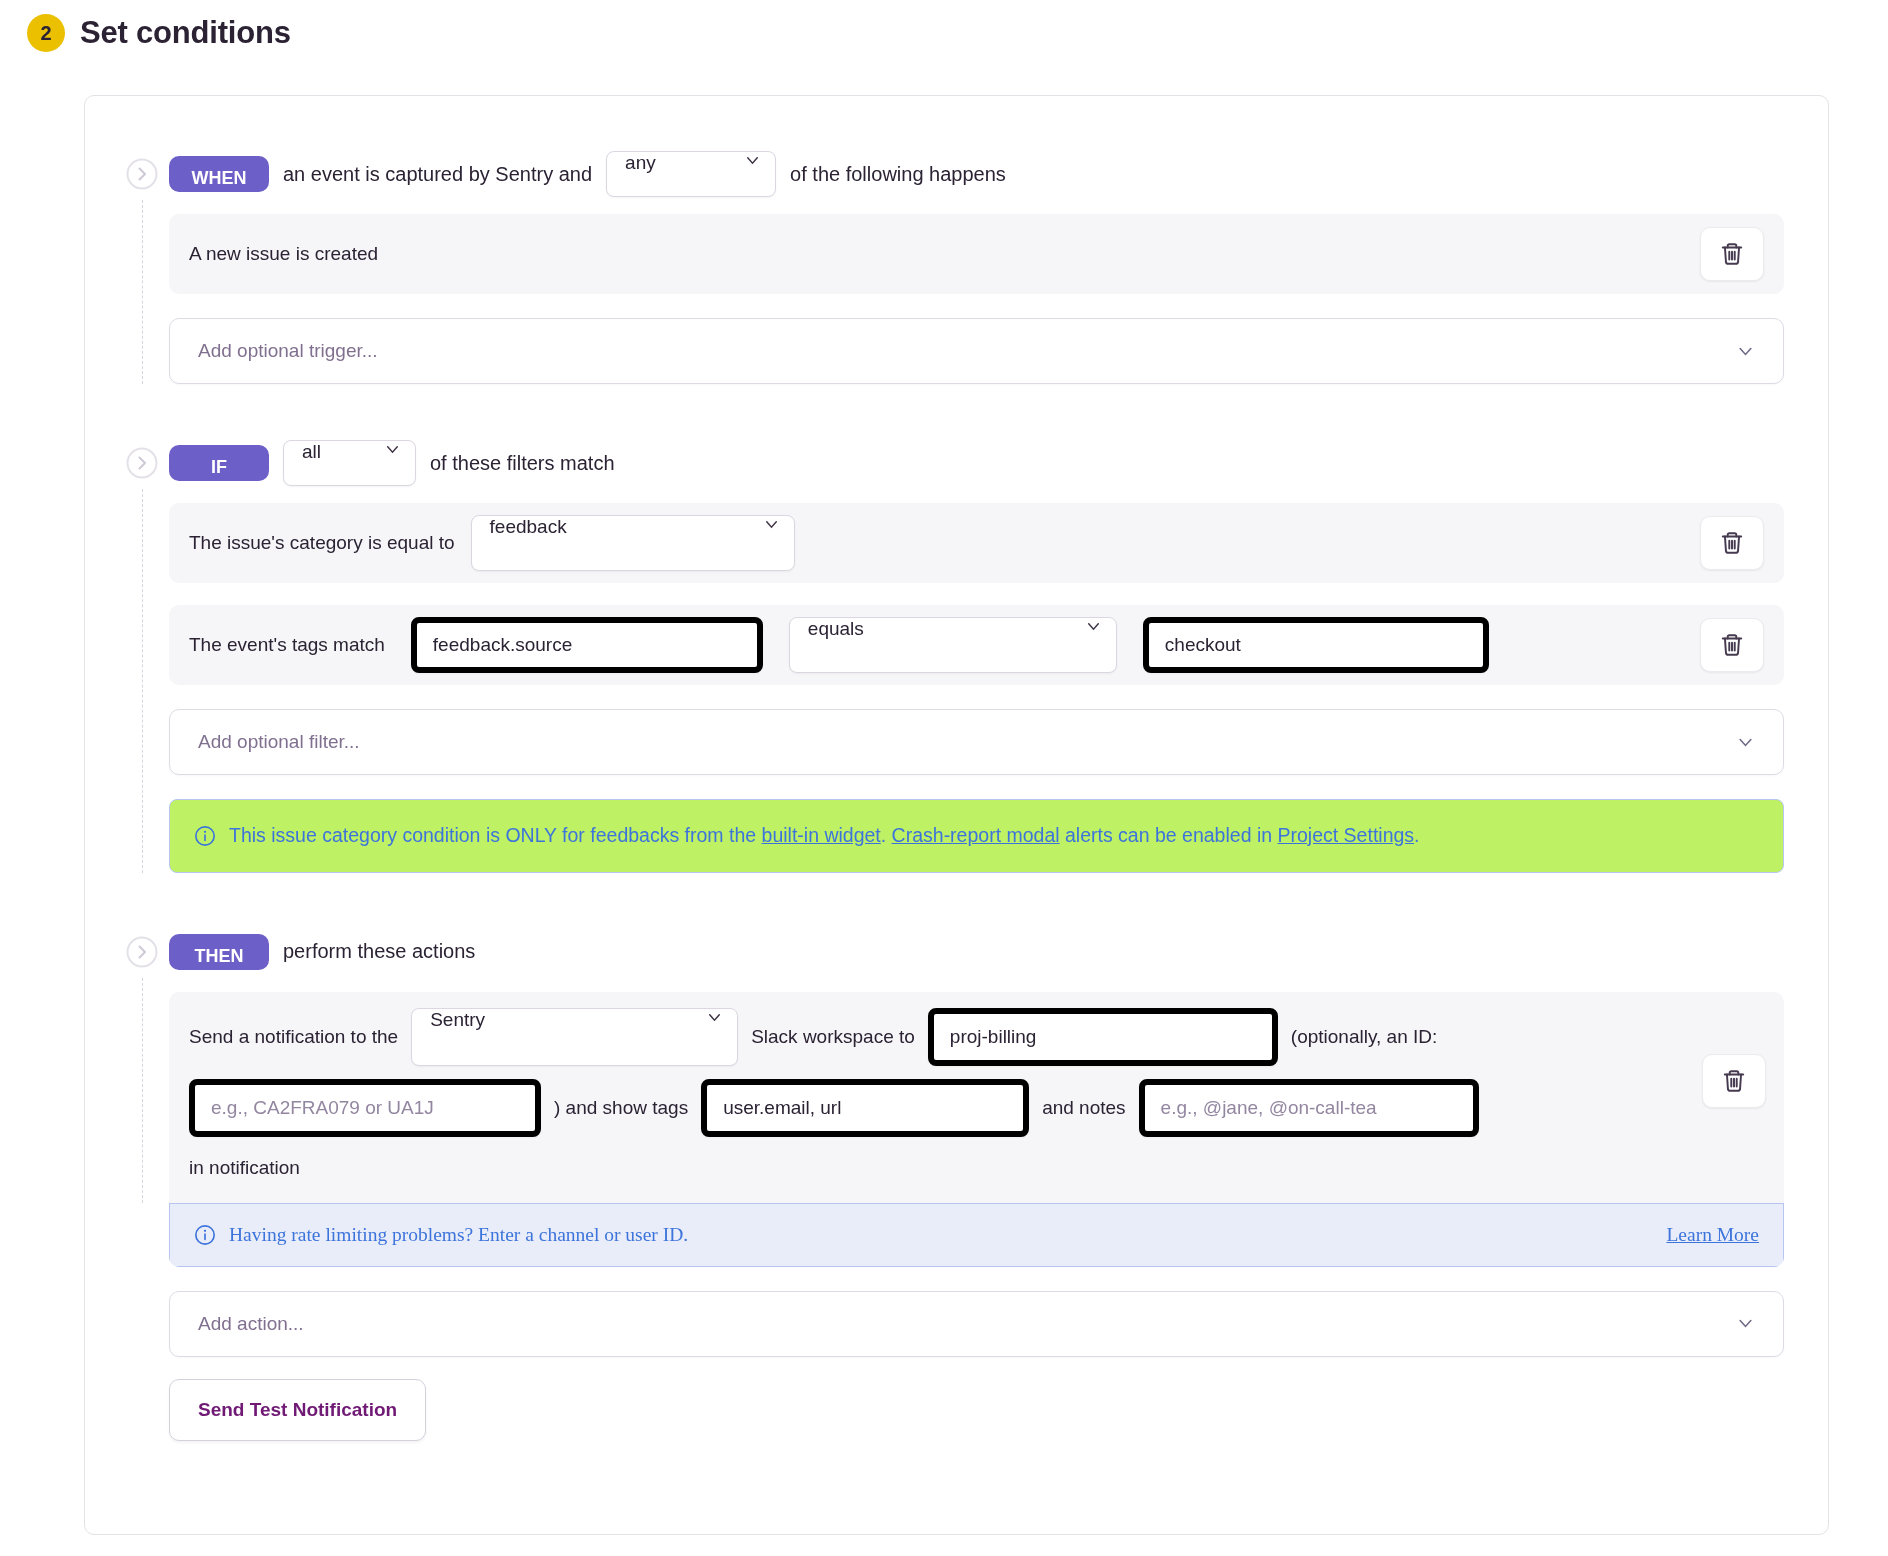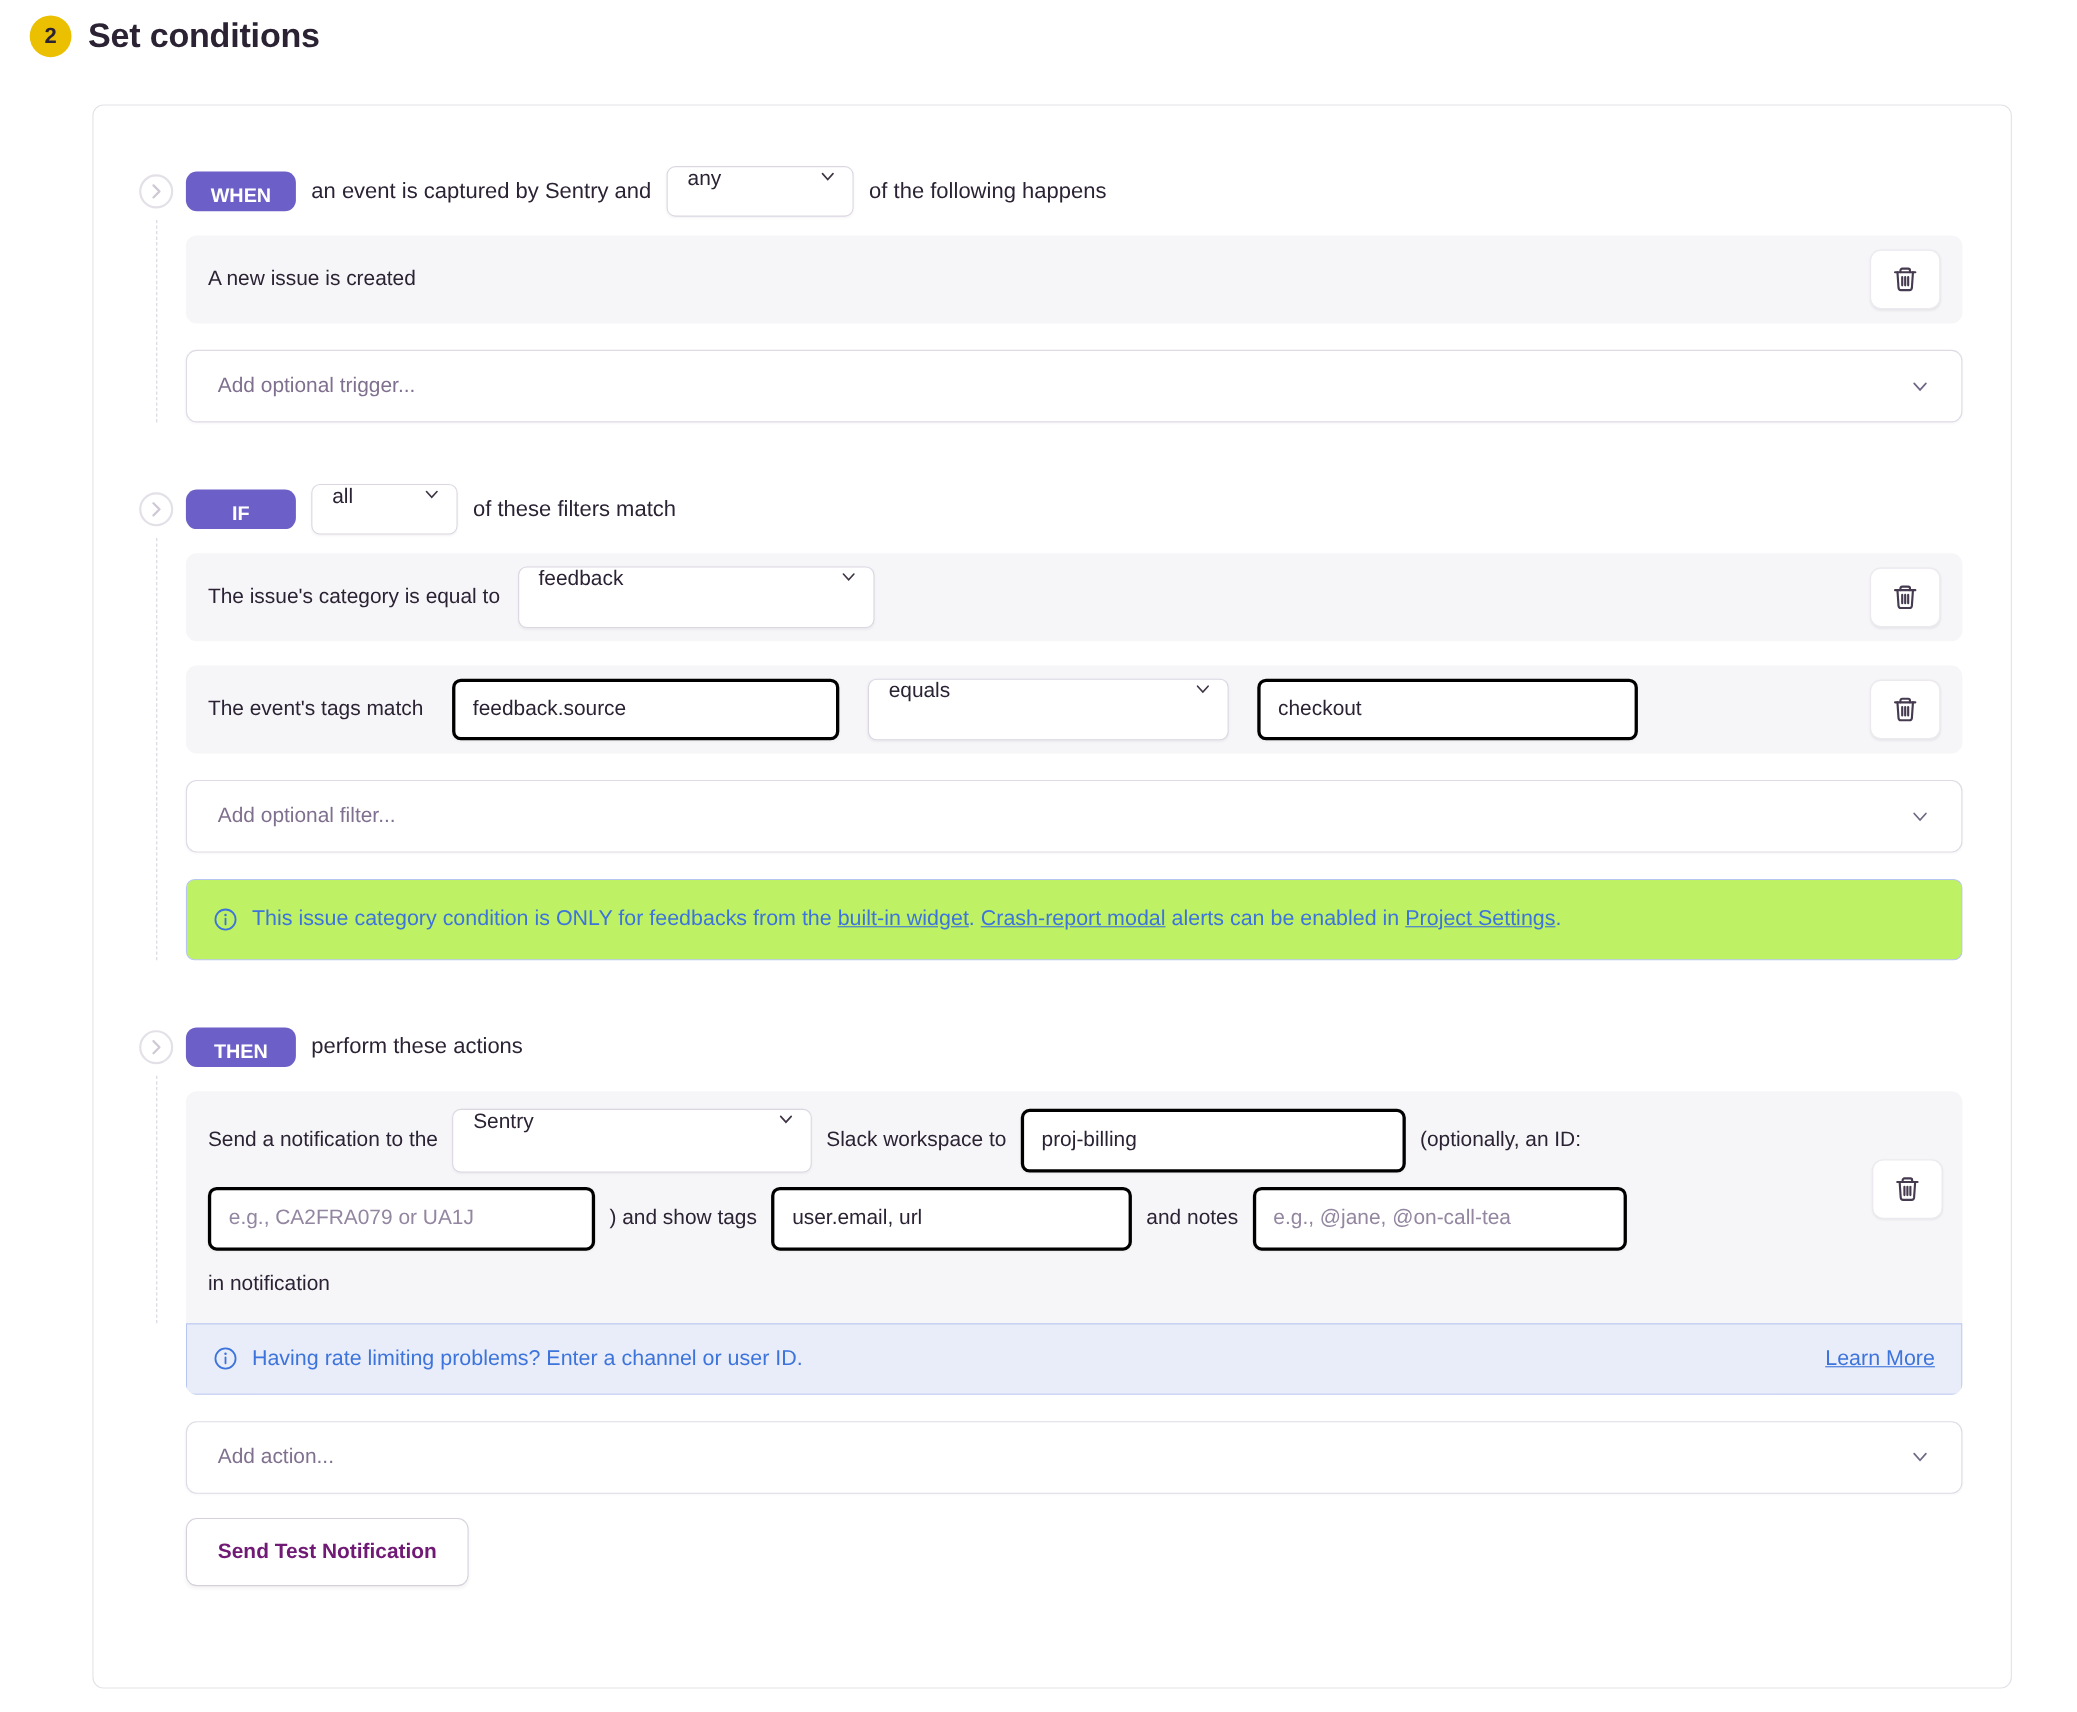--- a/index.html
+++ b/index.html
@@ -48,21 +48,21 @@
     display:flex; align-items:flex-start; justify-content:space-between;
     padding:0 14px 0 18px; font-size:19px; color:#2B2233;
     box-shadow:0 1px 2px rgba(43,34,51,0.05); cursor:pointer; flex:none;
   }
   .select-sm { height:46px; }
   .select-lg { height:56px; }
   .select-md { height:58px; }
   .w-any{width:170px} .w-all{width:133px} .w-feedback{width:324px}
   .w-equals{width:328px} .w-workspace{width:327px}
   .field {
-    height:56px; background:#fff; border:3px solid #000000; border-radius:8px;
+    height:56px; background:#fff; border:6px solid #000000; border-radius:8px;
     padding:0 16px; font-size:19px; color:#2B2233; font-family:inherit;
     box-shadow:0 1px 2px rgba(43,34,51,0.04); flex:none;
   }
   .field::placeholder { color:#9386A0; opacity:1; }
   .field-md { height:58px; }
   .w-key{width:352px} .w-checkout{width:346px} .w-channel{width:350px}
   .w-id{width:352px} .w-tags{width:328px} .w-notes{width:340px}
 
   
   .cond-row {
@@ -101,21 +101,21 @@
     background:#F6F6F8; border-radius:10px; padding:16px 20px 0;
     position:relative; overflow:hidden;
   }
   .action-line { display:flex; align-items:center; flex-wrap:wrap; gap:13px; margin-bottom:13px; max-width:1500px; }
   .action-label { font-size:19px; flex:none; }
   .in-notification { font-size:19px; padding:7px 0 24px; }
   .action-trash { position:absolute; top:62px; right:18px; margin-left:0; }
   .action-notice {
     margin:0 -20px; background:#E9EDF9; border:1px solid #B7C6F0;
     display:flex; align-items:center; justify-content:space-between;
-    padding:20px 24px; color:#3D74DB; font-size:19.5px;
+    padding:20px 24px; color:#3D74DB; font-size:19.5px;font-family:Liberation Serif, serif;
   }
   .action-notice .notice-left { display:flex; align-items:center; gap:13px; }
   .action-notice .info-icon { line-height:0; }
 
   .test-btn {
     margin-top:22px; height:62px; padding:0 28px;
     background:#fff; border:1px solid #D6D0DC; border-radius:10px;
     font-size:19px; font-weight:700; color:#701a75; font-family:inherit;
     box-shadow:0 2px 3px rgba(43,34,51,0.05); cursor:pointer;
   }

